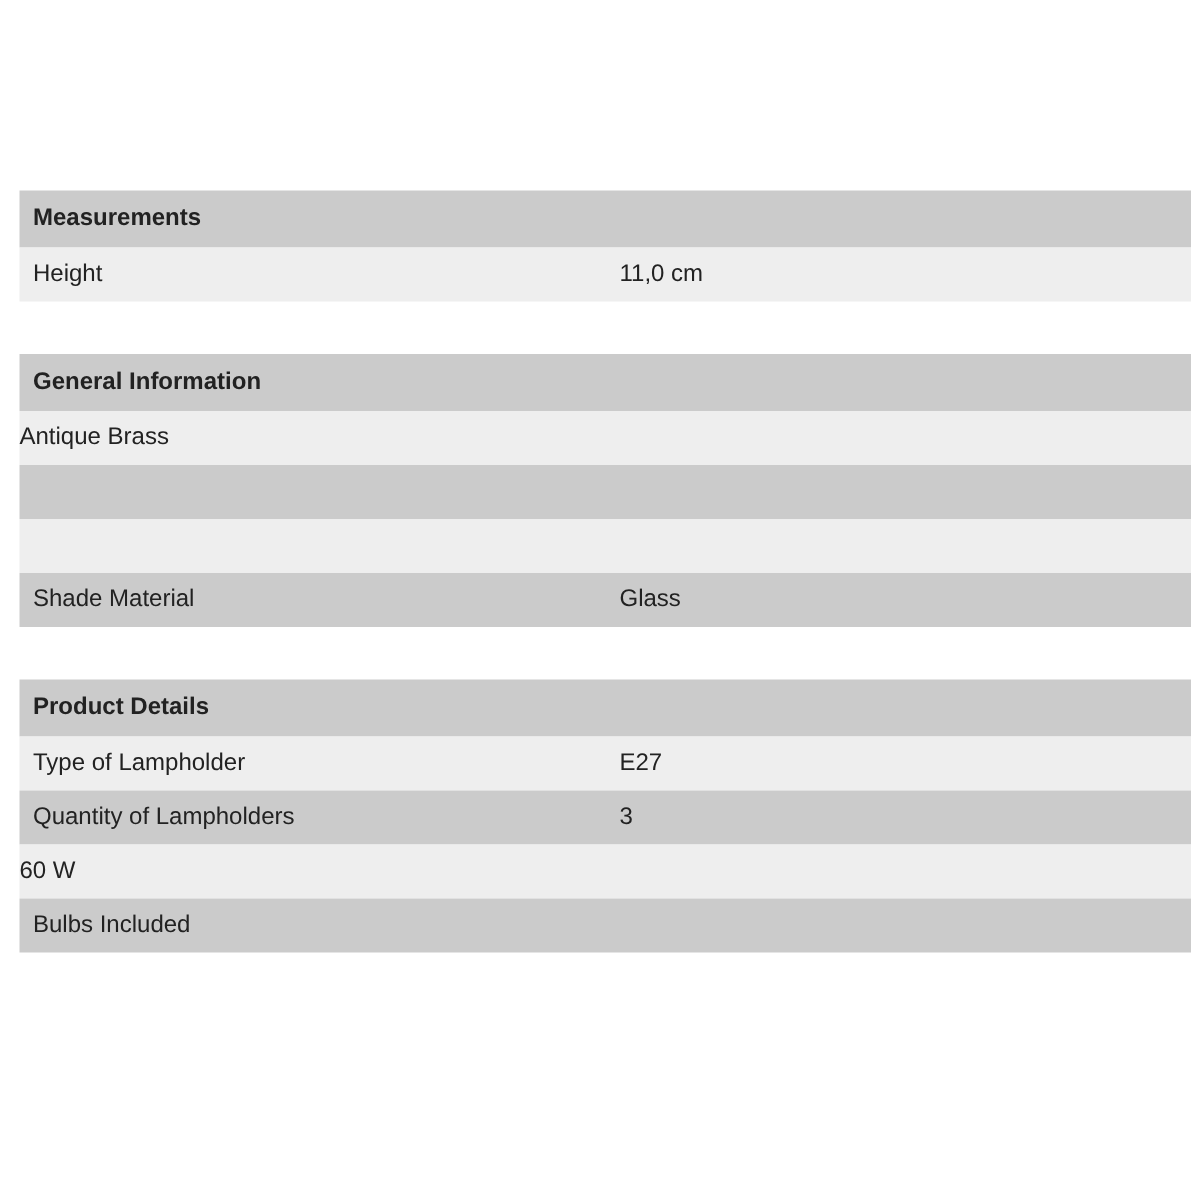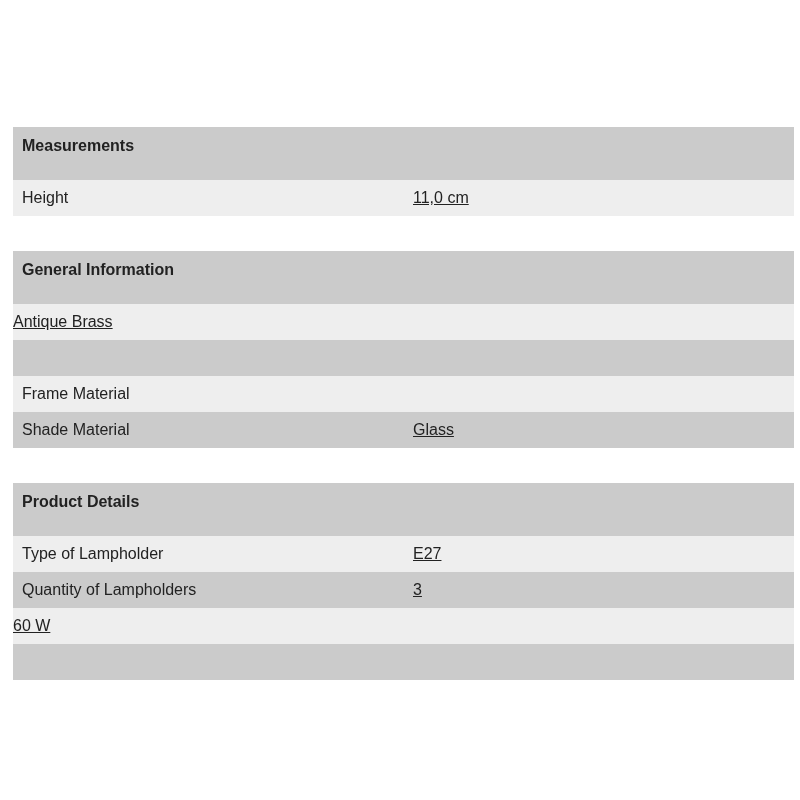--- a/index.html
+++ b/index.html
@@ -18,21 +18,21 @@
   .spec {
     position: absolute;
     top: 127px;
     left: 13px;
     width: 781px;
   }
   .spec-section {
     margin-bottom: 35px;
   }
   .sec-header {
-    height: 53px;
+    height: 38px;
     line-height: 38px;
     background: var(--header-bg, #cbcbcb);
     font-weight: 700;
     font-size: 16px;
     padding-left: 9px;
     box-sizing: border-box;
     color: var(--text-color, #222);
   }
   .row {
     display: flex;
@@ -45,21 +45,20 @@
   .rows .row:nth-child(even) { background: var(--row-dark, #cbcbcb); }
   .cell.label {
     flex: 0 0 400px;
     padding-left: 9px;
     box-sizing: border-box;
     white-space: nowrap;
   }
   .cell.value {
     flex: 1;
     white-space: nowrap;
-    text-decoration: underline;
   }
 </style>
 </head>
 <body style="background: rgb(255, 255, 255);">
 
 <div class="spec">
 
   <section class="spec-section">
     <div class="sec-header">
       <span>Measurements</span>
@@ -76,21 +75,20 @@
     <div class="sec-header">
       <span>General Information</span>
     </div>
     <div class="rows">
       <div class="row">
         <div class="cell value">Antique Brass</div>
       </div>
       <div class="row">
       </div>
       <div class="row">
-        <div class="cell label">Frame Material</div>
       </div>
       <div class="row">
         <div class="cell label">Shade Material</div>
         <div class="cell value">Glass</div>
       </div>
     </div>
   </section>
 
   <section class="spec-section">
     <div class="sec-header">
@@ -102,17 +100,18 @@
         <div class="cell value">E27</div>
       </div>
       <div class="row">
         <div class="cell label">Quantity of Lampholders</div>
         <div class="cell value">3</div>
       </div>
       <div class="row">
         <div class="cell value">60 W</div>
       </div>
       <div class="row">
+        <div class="cell label">Bulbs Included</div>
       </div>
     </div>
   </section>
 
 </div>
 
 </body></html>

